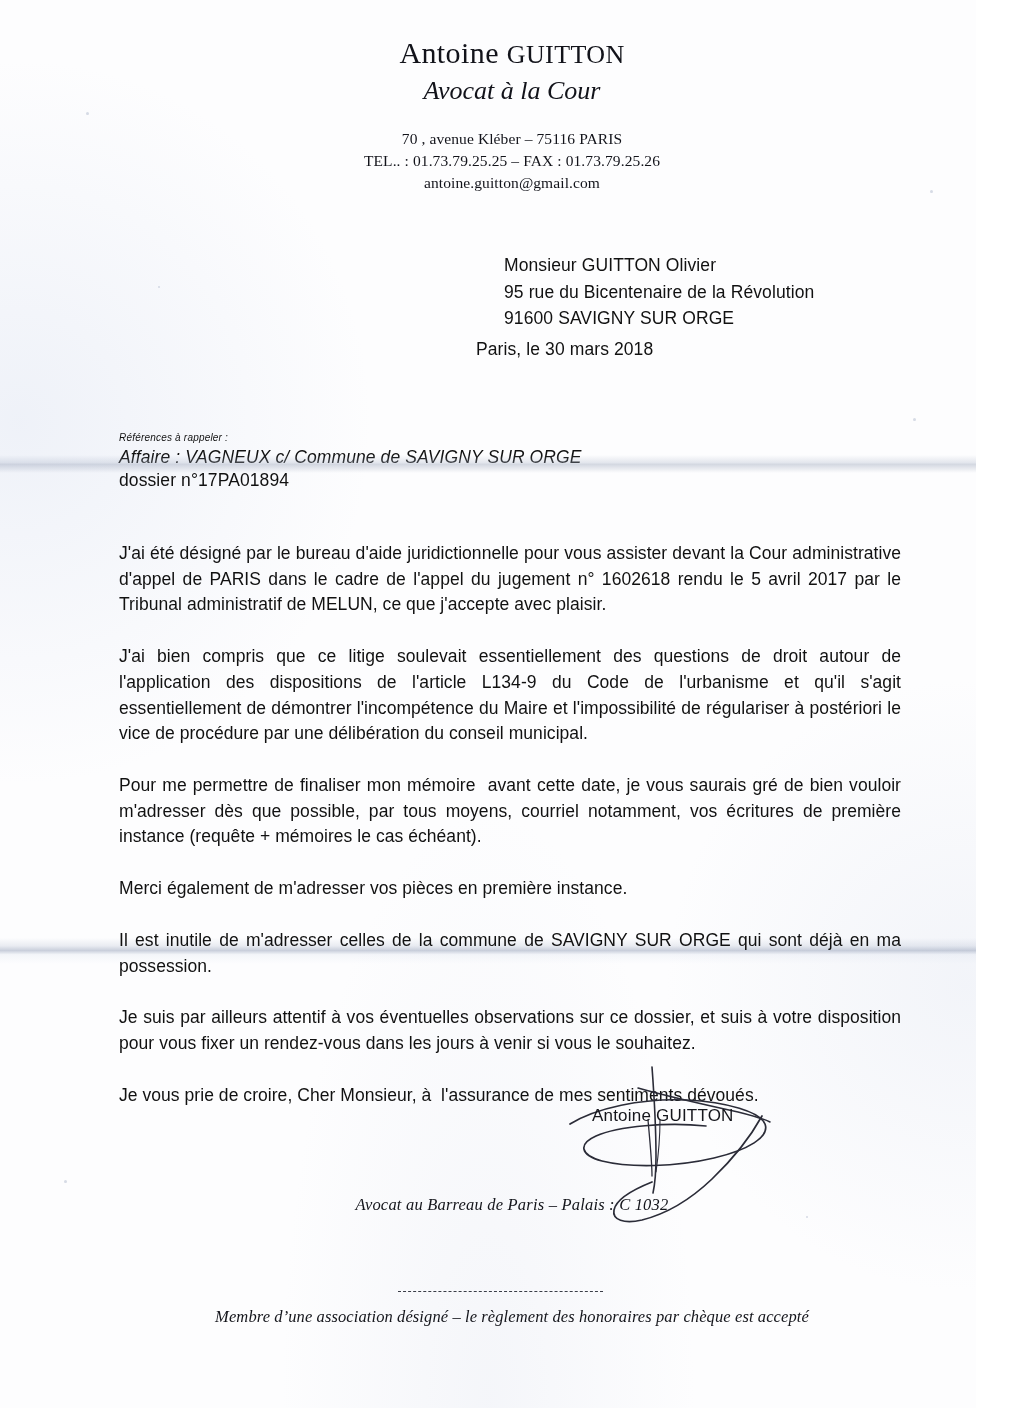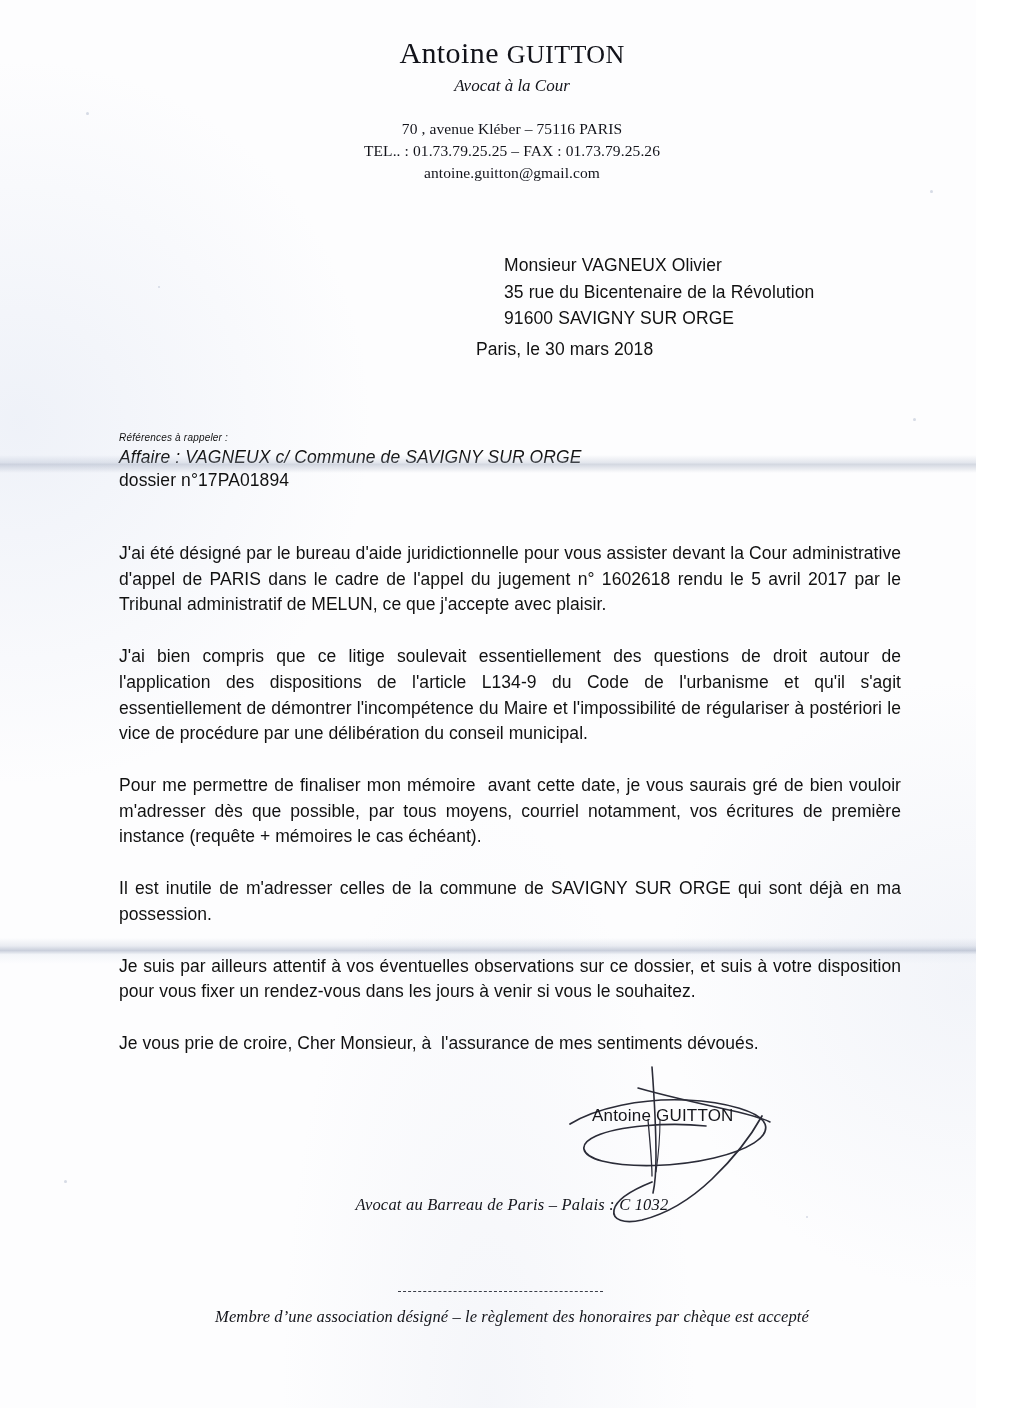--- a/index.html
+++ b/index.html
@@ -64,21 +64,21 @@
   }
   .lh-name {
     font-size: 30px;
     letter-spacing: 0.4px;
     line-height: 1.15;
   }
   .lh-name .small-caps {
     font-size: 26px;
   }
   .lh-role {
-    font-size: 17px;
+    font-size: 26px;
     font-style: italic;
     margin-top: 5px;
   }
   .lh-contact {
     margin-top: 22px;
     font-size: 15.5px;
     line-height: 1.45;
     letter-spacing: 0.1px;
   }
 
@@ -211,40 +211,41 @@
     <div class="lh-name"><span>Antoine </span><span class="small-caps">GUITTON</span></div>
     <div class="lh-role">Avocat à la Cour</div>
     <div class="lh-contact">
       <div>70 , avenue Kléber – 75116 PARIS</div>
       <div>TEL.. : 01.73.79.25.25 – FAX : 01.73.79.25.26</div>
       <div>antoine.guitton@gmail.com</div>
     </div>
   </div>
 
   <div class="recipient">
-    <div>Monsieur VAGNEUX Olivier</div>
-    <div>35 rue du Bicentenaire de la Révolution</div>
+    <div>Monsieur GUITTON Olivier</div>
+    <div>95 rue du Bicentenaire de la Révolution</div>
     <div>91600 SAVIGNY SUR ORGE</div>
   </div>
 
   <div class="date-line">Paris, le 30 mars 2018</div>
 
   <div class="refs">
     <div class="refs-title">Références à rappeler :</div>
     <div class="refs-affaire">Affaire : VAGNEUX c/ Commune de SAVIGNY SUR ORGE</div>
     <div class="refs-dossier">dossier n°17PA01894</div>
   </div>
 
   <div class="fold fold-top"></div>
   <div class="fold fold-mid"></div>
 
   <div class="body">
     <div class="para">J'ai été désigné par le bureau d'aide juridictionnelle pour vous assister devant la Cour administrative d'appel de PARIS dans le cadre de l'appel du jugement n° 1602618 rendu le 5 avril 2017 par le Tribunal administratif de MELUN, ce que j'accepte avec plaisir.</div>
     <div class="para">J'ai bien compris que ce litige soulevait essentiellement des questions de droit autour de l'application des dispositions de l'article L134-9 du Code de l'urbanisme et qu'il s'agit essentiellement de démontrer l'incompétence du Maire et l'impossibilité de régulariser à postériori le vice de procédure par une délibération du conseil municipal.</div>
     <div class="para">Pour me permettre de finaliser mon mémoire  avant cette date, je vous saurais gré de bien vouloir m'adresser dès que possible, par tous moyens, courriel notamment, vos écritures de première instance (requête + mémoires le cas échéant).</div>
+    <div class="para">Merci également de m'adresser vos pièces en première instance.</div>
     <div class="para">Il est inutile de m'adresser celles de la commune de SAVIGNY SUR ORGE qui sont déjà en ma possession.</div>
     <div class="para">Je suis par ailleurs attentif à vos éventuelles observations sur ce dossier, et suis à votre disposition pour vous fixer un rendez-vous dans les jours à venir si vous le souhaitez.</div>
     <div class="para">Je vous prie de croire, Cher Monsieur, à  l'assurance de mes sentiments dévoués.</div>
   </div>
 
   <div class="signature-block">
     <svg class="signature-svg" width="250" height="165" viewBox="0 0 250 165">
       <g fill="none" stroke="#2b2c38" stroke-linecap="round" stroke-linejoin="round">
         <path d="M14 62 C40 46, 86 36, 130 38 C172 40, 204 50, 209 62 C214 75, 192 88, 158 96 C120 105, 74 106, 46 99 C24 93, 22 82, 40 74 C62 64, 112 60, 150 64" stroke-width="1.7"></path>
         <path d="M96 5 C98 32, 100 66, 100 94 C100 112, 99 122, 97 131" stroke-width="1.6"></path>

